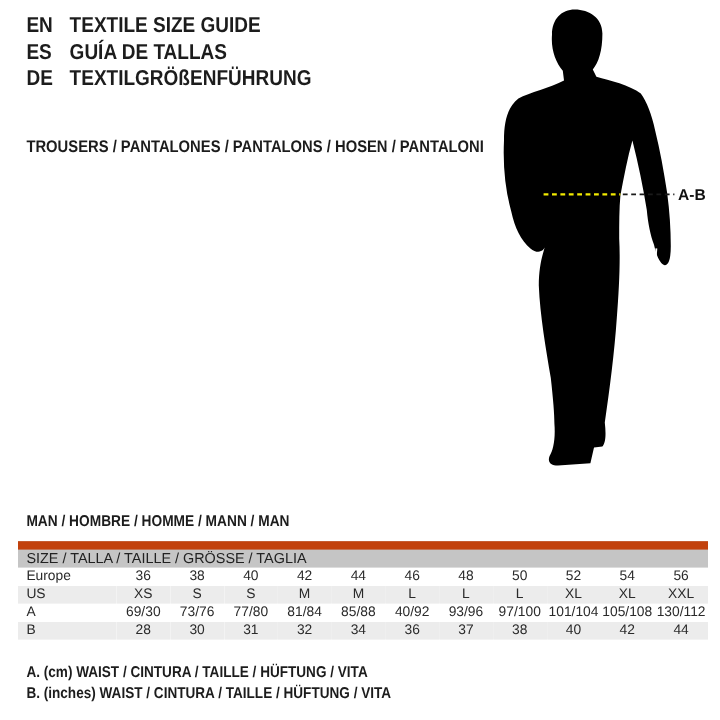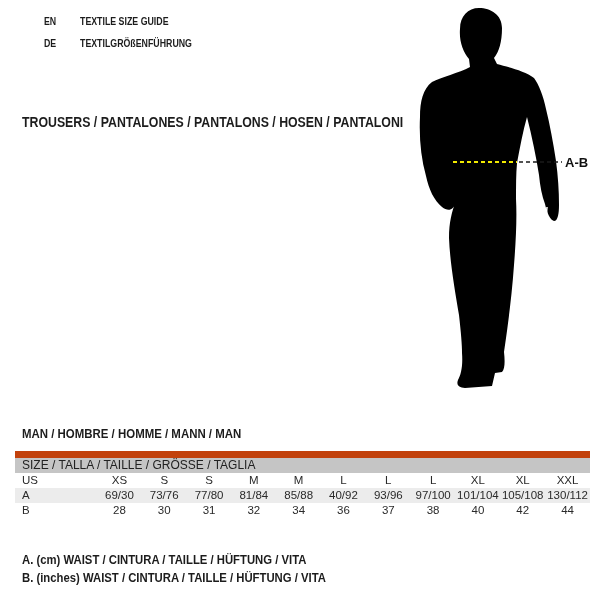--- a/index.html
+++ b/index.html
@@ -4,21 +4,21 @@
 <style>
   html,body { margin:0; padding:0; background:#fff; }
   #canvas {
     position:relative; width:600px; height:600px; background:#ffffff;
     font-family:"Liberation Sans", sans-serif; color:#1c1c1c; overflow:hidden;
   }
   .cond { display:inline-block; transform:scaleX(0.88); transform-origin:0 50%; white-space:nowrap; }
 
   
   .lang-block { position:absolute; left:22px; top:10px; }
-  .lang-row { display:flex; height:22px; align-items:center; font-size:10px; font-weight:bold;margin-left:22px; }
+  .lang-row { display:flex; height:22px; align-items:center; font-size:18px; font-weight:bold; }
   .lang-code { width:36px; flex:0 0 36px; }
 
   
   .category-title { position:absolute; left:22px; top:114px; font-size:14px; font-weight:bold; }
   .gender-title   { position:absolute; left:22px; top:426px; font-size:13px; font-weight:bold; }
 
   
   .figure-svg { position:absolute; left:0; top:0; width:600px; height:600px; }
   .figure-svg text { font-family:"Liberation Sans", sans-serif; font-size:13px; font-weight:bold; }
 
@@ -41,20 +41,24 @@
 <body>
 
 <div id="canvas">
 
   <div class="lang-block">
   <div class="lang-row">
     <span class="lang-code"><span class="cond">EN</span></span>
     <span class="lang-label cond">TEXTILE SIZE GUIDE</span>
   </div>
 
+  <div class="lang-row">
+    <span class="lang-code"><span class="cond">ES</span></span>
+    <span class="lang-label cond">GUÍA DE TALLAS</span>
+  </div>
 
 
   <div class="lang-row">
     <span class="lang-code"><span class="cond">DE</span></span>
     <span class="lang-label cond">TEXTILGRÖßENFÜHRUNG</span>
   </div>
 
 </div>
 
   <div class="category-title cond">TROUSERS / PANTALONES / PANTALONS / HOSEN / PANTALONI</div>
@@ -98,20 +102,34 @@
     <line x1="519" y1="162" x2="562" y2="162" stroke-width="1.5" stroke-dasharray="4 3" stroke="#1a1a1a"></line>
     <text x="565" y="167" fill="#111">A-B</text>
   </svg>
 
   <div class="gender-title cond">MAN / HOMBRE / HOMME / MANN / MAN</div>
 
   <div class="size-table">
     <div class="size-table-header">SIZE / TALLA / TAILLE / GRÖSSE / TAGLIA</div>
     <table class="size-grid">
       <tbody>
+  <tr>
+    <td class="row-label">Europe</td>
+  <td>36</td>
+            <td>38</td>
+            <td>40</td>
+            <td>42</td>
+            <td>44</td>
+            <td>46</td>
+            <td>48</td>
+            <td>50</td>
+            <td>52</td>
+            <td>54</td>
+            <td>56</td>
+          </tr>
 
   <tr>
     <td class="row-label">US</td>
   <td>XS</td>
             <td>S</td>
             <td>S</td>
             <td>M</td>
             <td>M</td>
             <td>L</td>
             <td>L</td>

